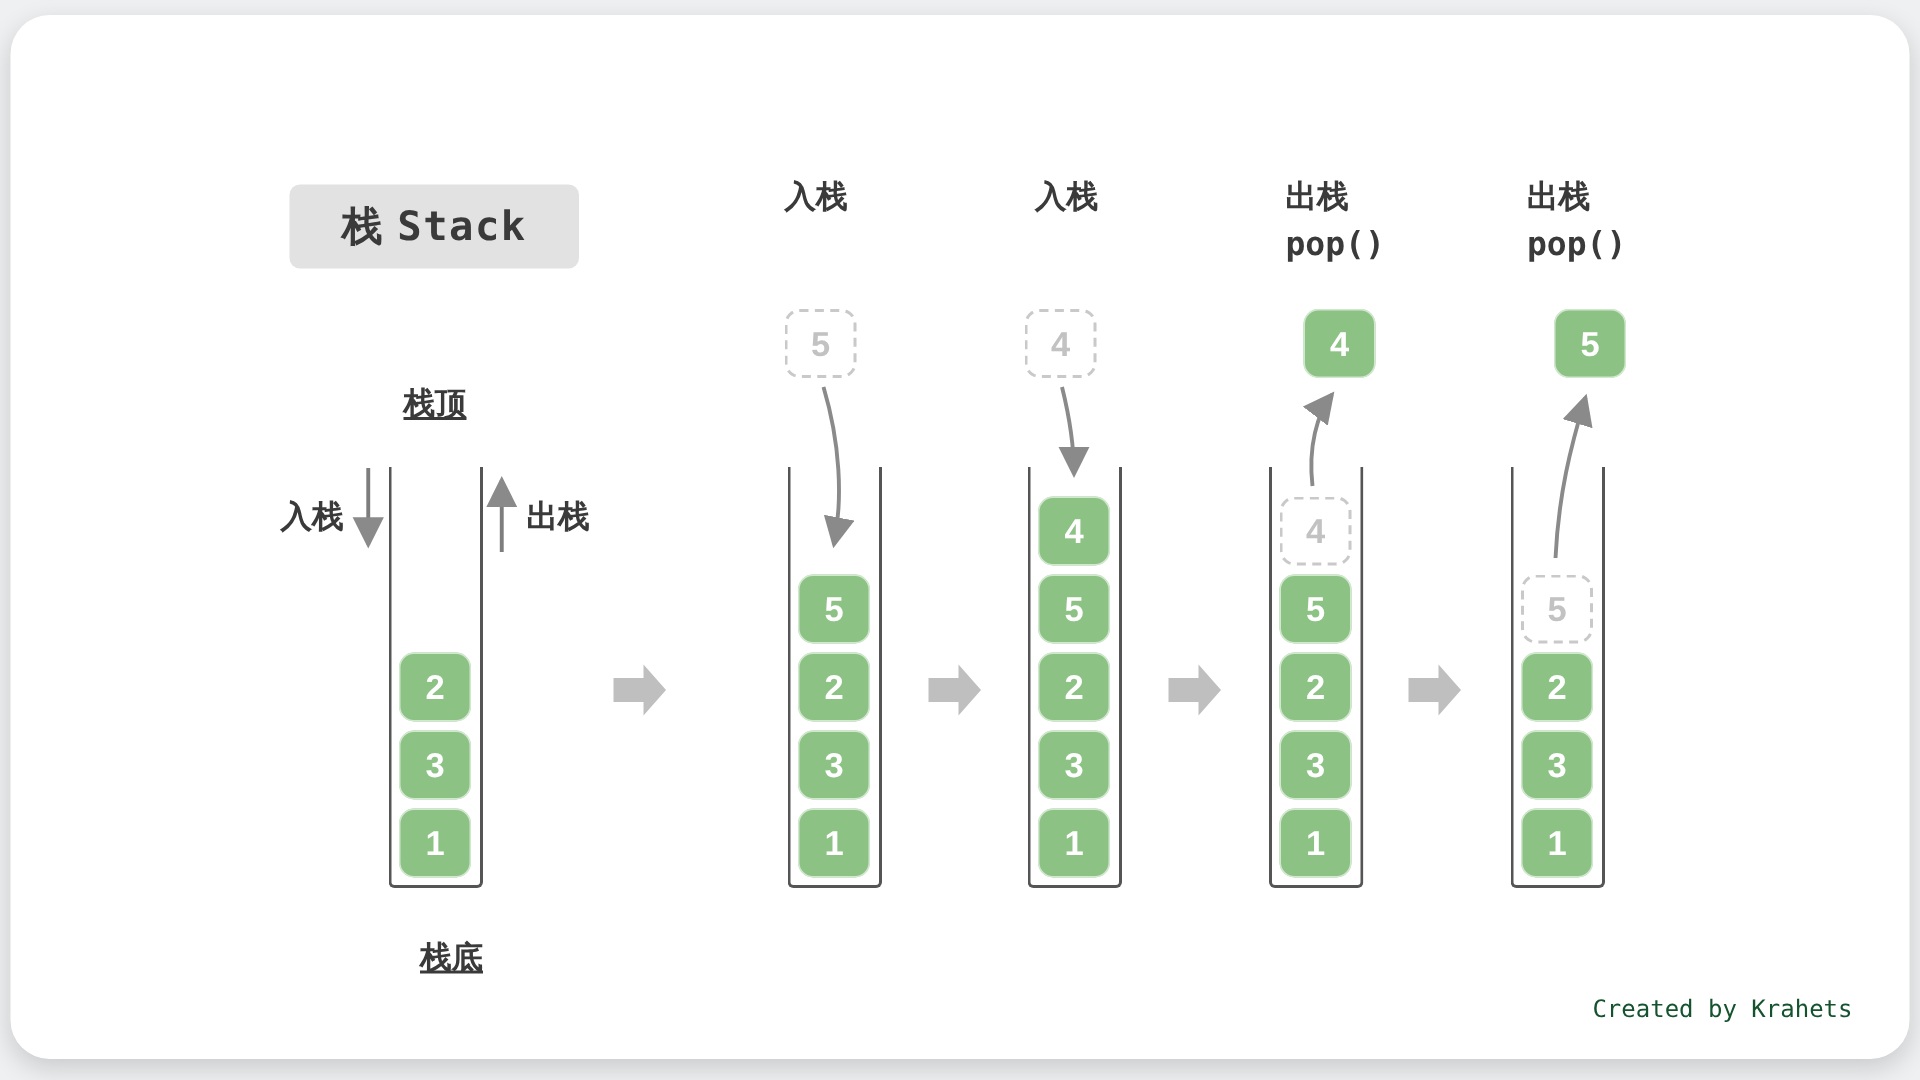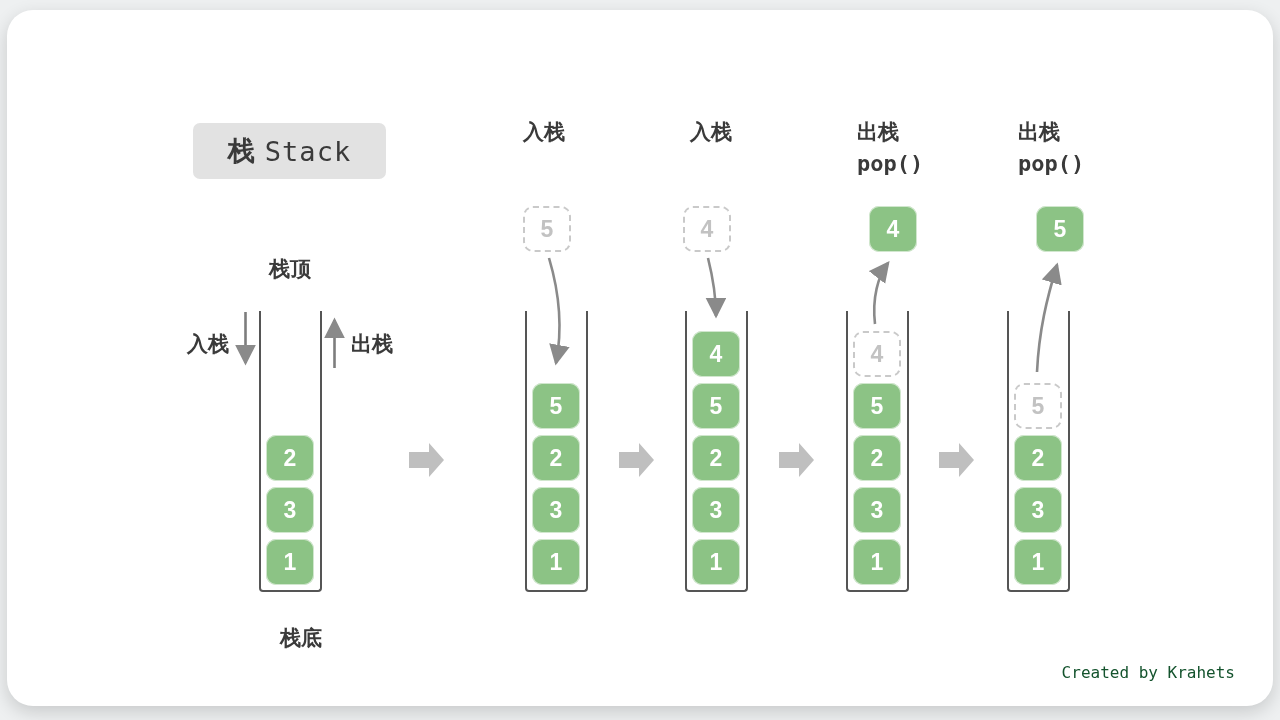--- a/index.html
+++ b/index.html
@@ -14,25 +14,25 @@
   .canvas { position: absolute; inset: 0; }
 
   
   .title-badge {
     position: absolute; left: 186px; top: 113px; width: 193px; height: 56px;
     background: #e2e2e2; border-radius: 7px;
     display: flex; align-items: center; justify-content: center;
     color: #3a3a3a; font-size: 27px;
   }
   .title-badge .cjk { font-weight: 700; margin-right: 10px; }
-  .title-badge .latin { font-family: "DejaVu Sans Mono", monospace; font-weight: 400; letter-spacing: 1px; }
+  .title-badge .latin { font-family: "DejaVu Sans Mono", monospace; font-weight: 700; letter-spacing: 1px; }
 
   
   .lbl { position: absolute; color: #3a3a3a; font-weight: 700; font-size: 21px; }
-  .lbl-center { width: 100px; text-align: center; }
+  .lbl-center { width: 100px; text-align: center; text-decoration: underline; }
 
   
   .container {
     position: absolute; top: 301px; height: 281px; width: 63px;
     border-left: 2px solid #555; border-right: 2px solid #555; border-bottom: 2px solid #555;
     border-bottom-left-radius: 4px; border-bottom-right-radius: 4px;
     background: transparent;
   }
 
   

